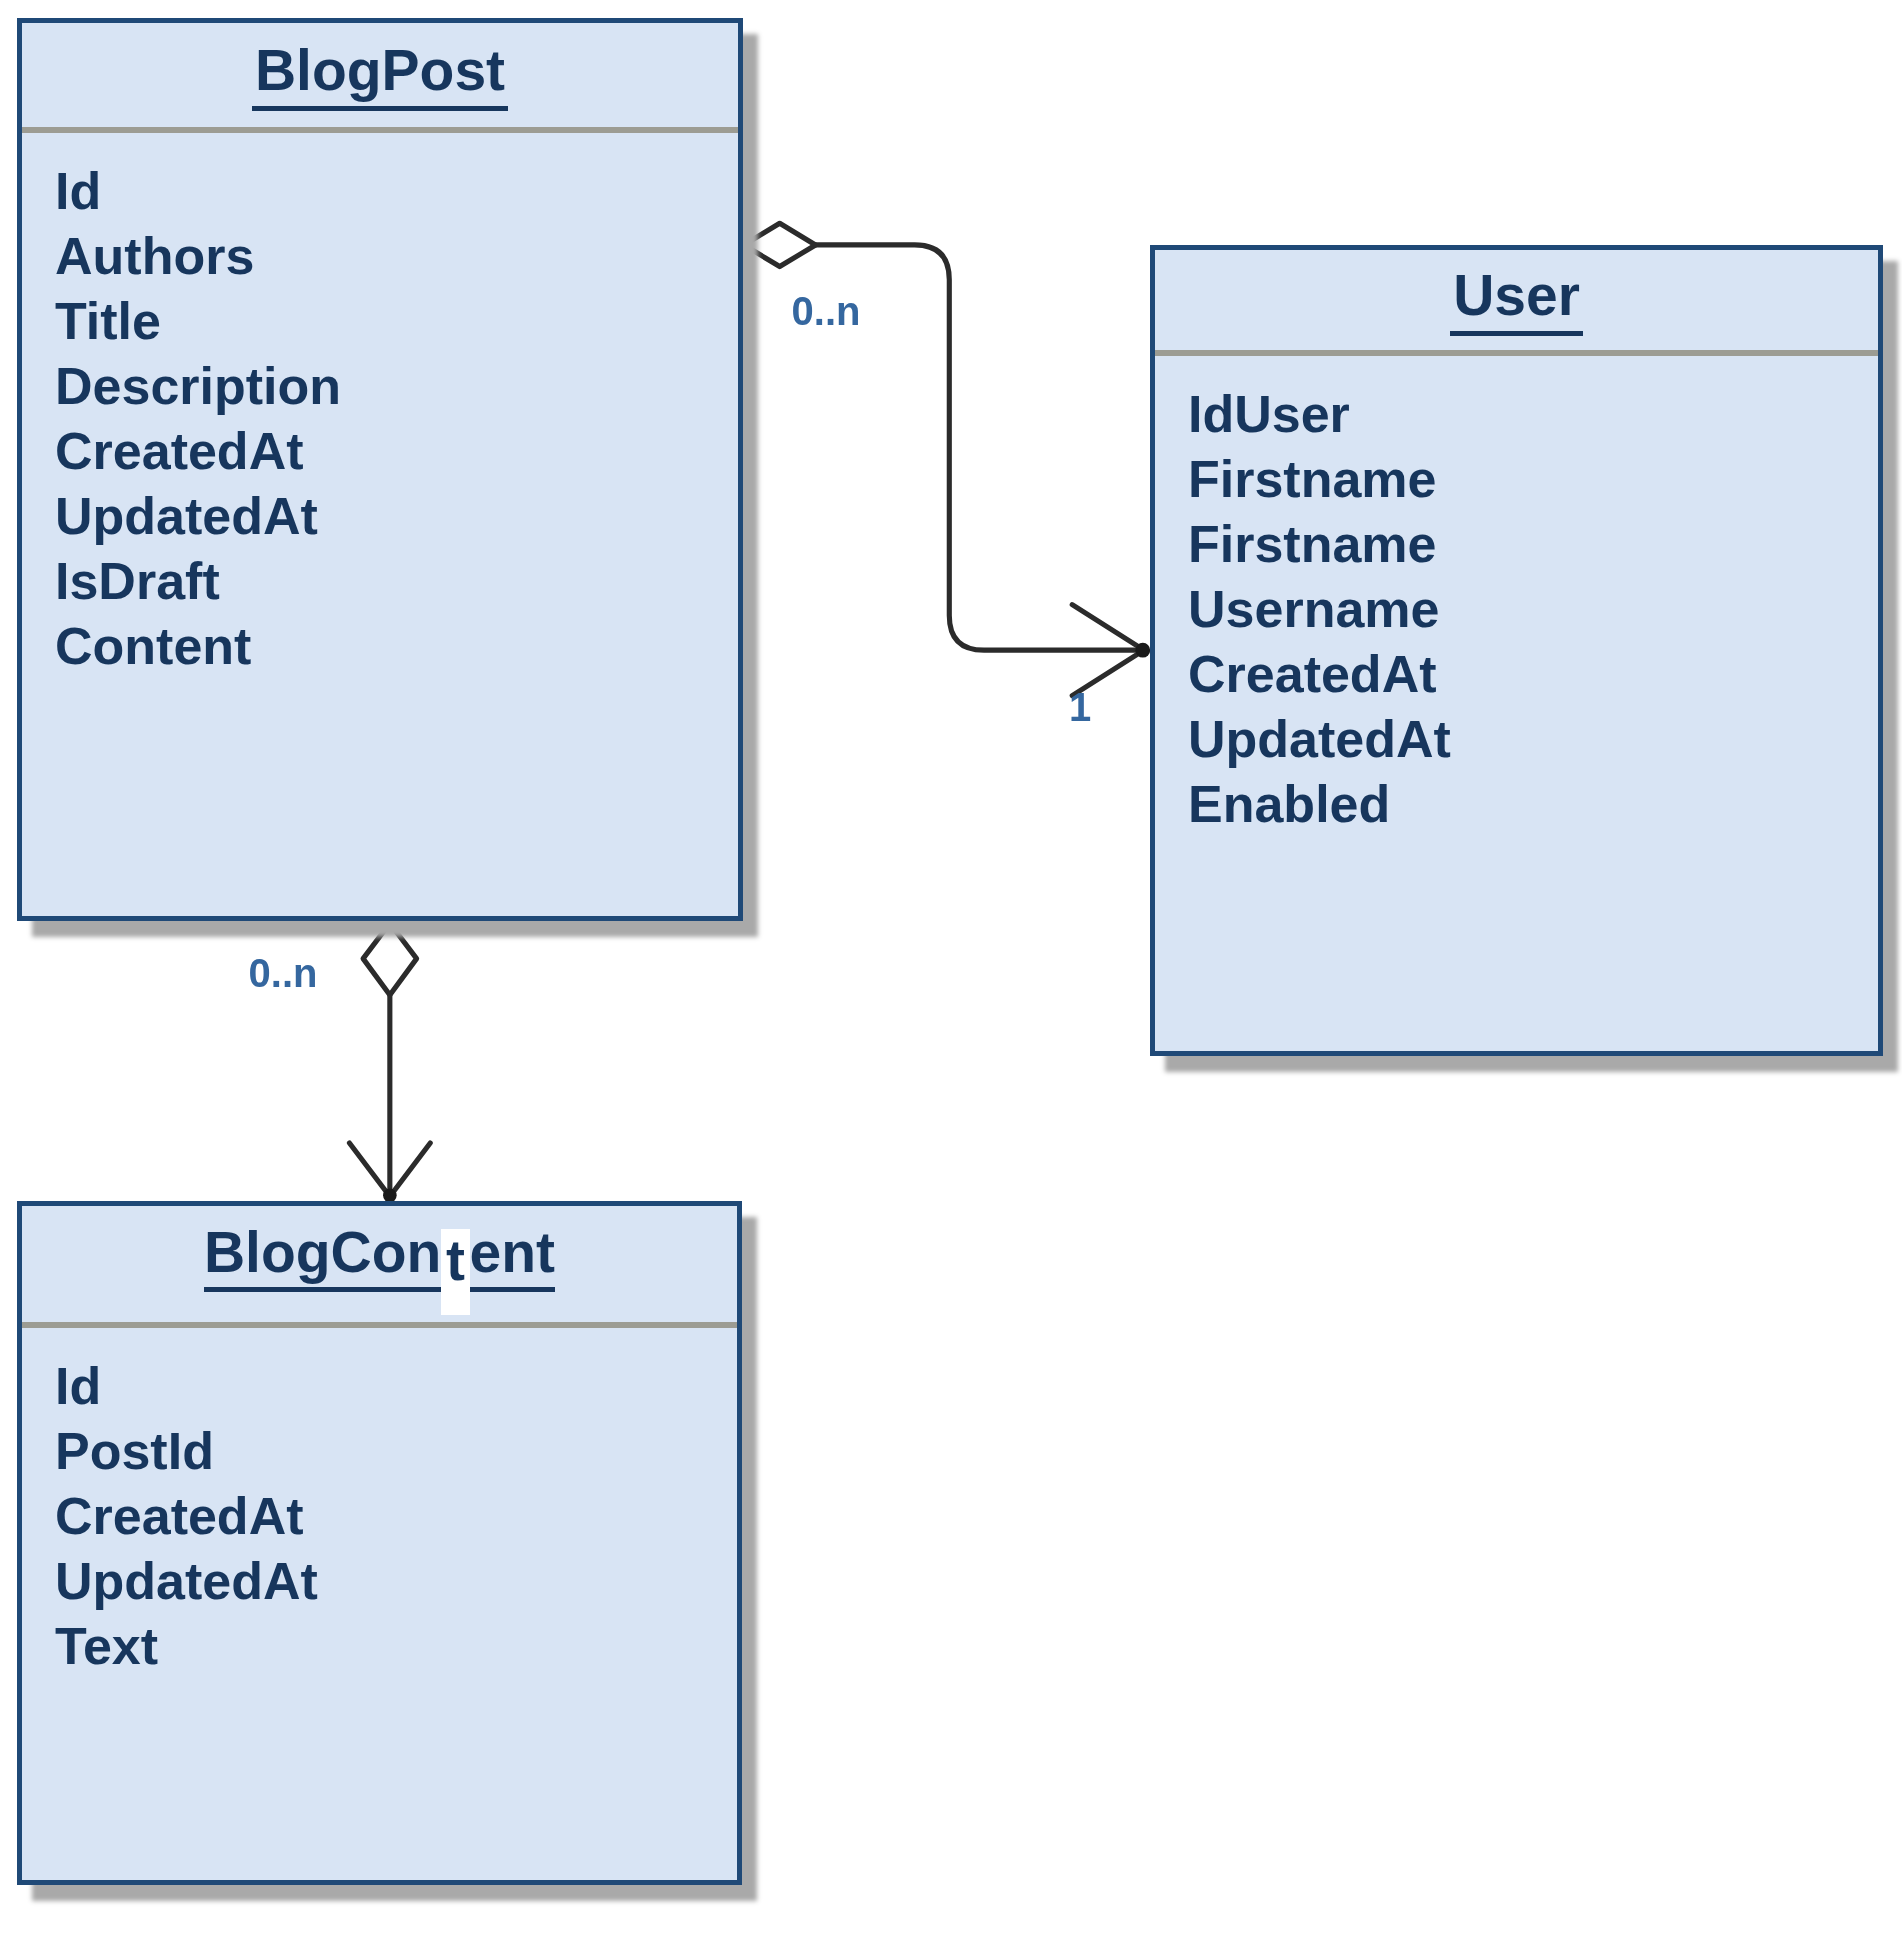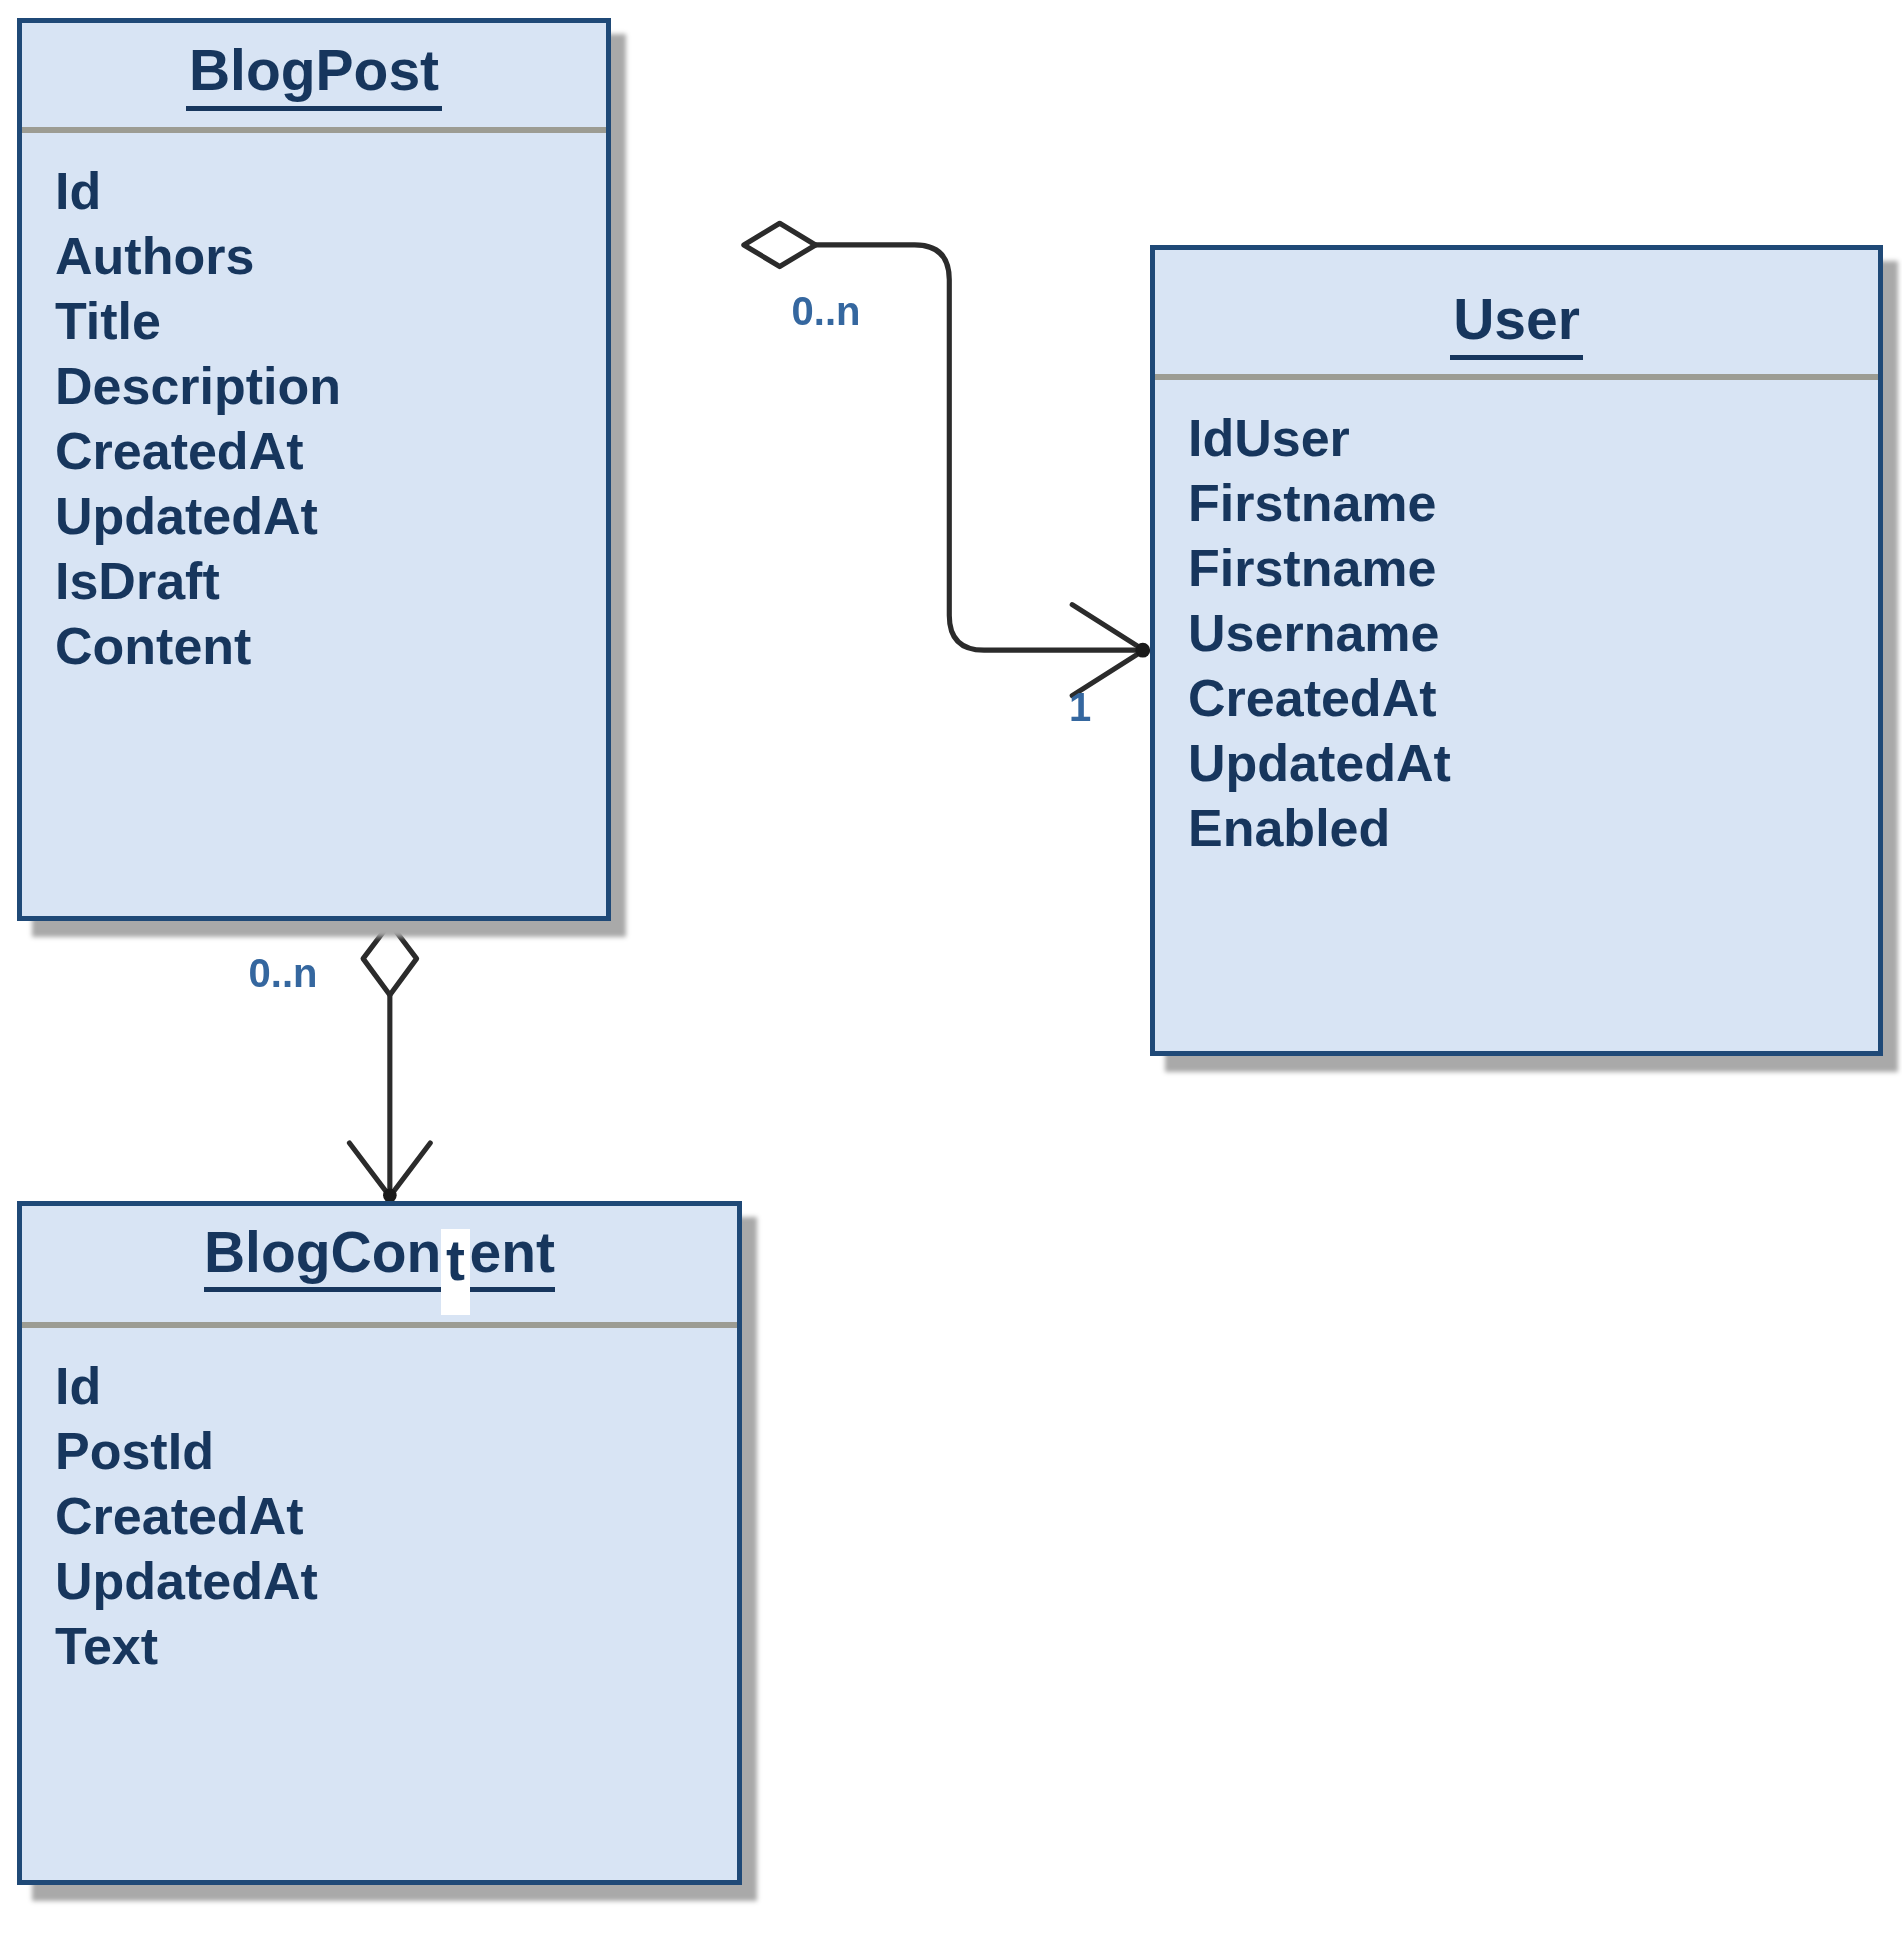--- a/index.html
+++ b/index.html
@@ -22,33 +22,33 @@
     height: 1936px;
     pointer-events: none;
   }
   .entity {
     position: absolute;
     box-sizing: border-box;
     background: #d8e4f4;
     border: 5.1px solid #1f4977;
     box-shadow: 15px 16px 4.6px #a9a9a9;
   }
-  #entity-blogpost   { left: 17px;   top: 18px;   width: 594px; height: 903px; }
+  #entity-blogpost   { left: 17px;   top: 18px;   width: 726px; height: 903px; }
   #entity-user       { left: 1150px; top: 245px;  width: 733px; height: 811px; }
   #entity-blogcontent{ left: 17px;   top: 1201px; width: 725px; height: 684px; }
 
   .ehead {
     box-sizing: border-box;
     display: flex;
     align-items: center;
     justify-content: center;
     border-bottom: 6.3px solid #9c9c93;
   }
   #entity-blogpost    .ehead { height: 110px; }
-  #entity-user        .ehead { height: 106px; margin-top: 24px; }
+  #entity-user        .ehead { height: 106px; }
   #entity-blogcontent .ehead { height: 122px; }
 
   .etitle {
     margin: 0;
     font-size: 57px;
     font-weight: 700;
     color: #17365d;
     line-height: 1.1;
     border-bottom: 5.7px solid #17365d;
     padding: 0 3.4px 3.4px 3.4px;

